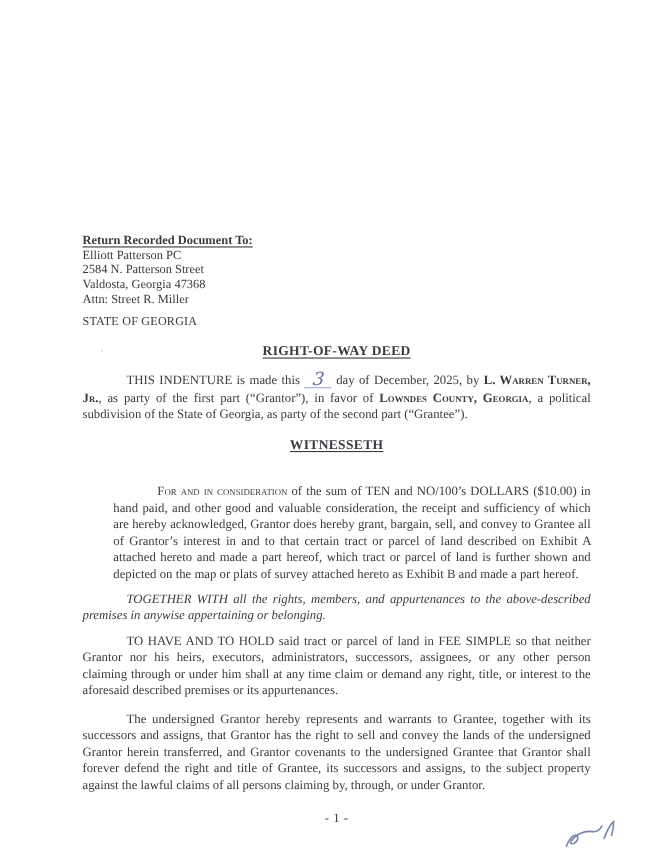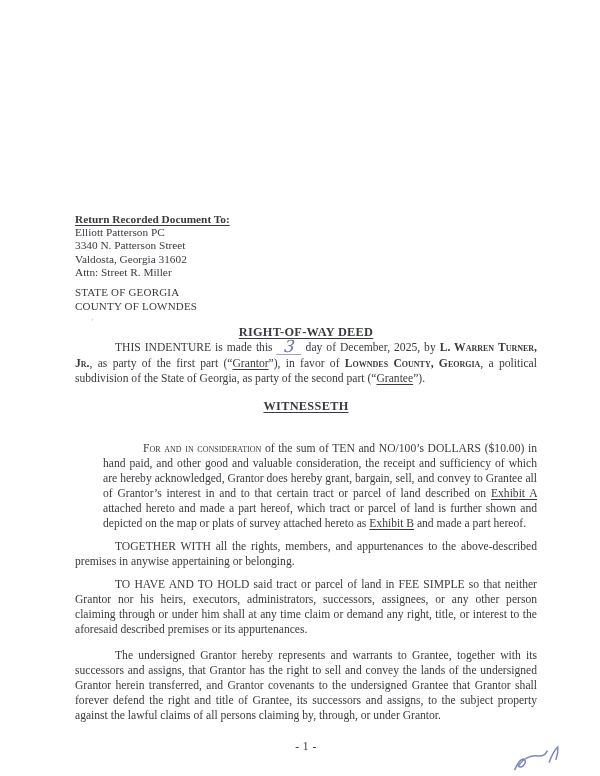--- a/index.html
+++ b/index.html
@@ -48,38 +48,38 @@
   
   .heading {
     text-align: center;
     font-weight: bold;
     font-size: 12.3px;
     line-height: 15px;
     text-decoration: underline;
     text-underline-offset: 2px;
     letter-spacing: 0.3px;
   }
-  [data-name="doc-title"]         { }
+  [data-name="doc-title"]         { margin-bottom: 11px; }
   [data-name="witnesseth-heading"]{ margin-bottom: 27px; }
   
   .para {
     font-size: 11.6px;
     line-height: 15px;
     text-align: justify;
     text-indent: 40px;
     margin: 0;
   }
   [data-name="para-indenture"]     { margin-bottom: 13px; }
   [data-name="para-consideration"] { margin-bottom: 8px; margin-left: 28px; }
-  [data-name="para-together"]      { margin-bottom: 8px; }
+  [data-name="para-together"]      { margin-bottom: 8px; font-style: italic; }
   [data-name="para-habendum"]      { margin-bottom: 11px; }
   [data-name="para-warranty"]      { margin-bottom: 16px; }
   
   .b  { font-weight: bold; }
-  .u  { text-decoration: underline; text-underline-offset: 1.5px; }
+  .u  { text-underline-offset: 1.5px; }
   .sc { font-variant: small-caps; }
   .hw {
     display: inline-block;
     width: 25px;
     height: 13px;
     text-align: center;
     color: #66739f;
     border-bottom: 1.5px solid #98a2c6;
     font-size: 16.5px;
     line-height: 11px;
@@ -119,28 +119,27 @@
 </style>
 </head>
 <body>
 
 <div class="page" data-name="document-page">
   <div class="content" data-name="document-content">
 
     <div class="return-block" data-name="return-block">
       <div class="return-label" data-name="return-to-label">Return Recorded Document To:</div>
       <div data-name="return-address-line-1">Elliott Patterson PC</div>
-      <div data-name="return-address-line-2">3340 N. Patterson Street</div>
-      <div data-name="return-address-line-3">Valdosta, Georgia 31602</div>
+      <div data-name="return-address-line-2">2584 N. Patterson Street</div>
+      <div data-name="return-address-line-3">Valdosta, Georgia 47368</div>
       <div data-name="return-address-line-4">Attn: Street R. Miller</div>
     </div>
 
     <div class="jurisdiction" data-name="jurisdiction-block">
       <div data-name="state-line">STATE OF GEORGIA</div>
-      <div data-name="county-line">COUNTY OF LOWNDES</div>
     </div>
 
     <div class="heading" data-name="doc-title">RIGHT-OF-WAY DEED</div>
 
     <div data-name="paragraph-host-intro">
         <p class="para" data-name="para-indenture"><span data-name="text-run">THIS INDENTURE is made this </span><span class="hw" data-name="handwritten-day-number">3</span><span data-name="text-run"> day of December, 2025, by </span><span class="b sc" data-name="text-run">L. Warren Turner, Jr.</span><span data-name="text-run">, as party of the first part (“</span><span class="u" data-name="text-run">Grantor</span><span data-name="text-run">”), in favor of </span><span class="b sc" data-name="text-run">Lowndes County, Georgia</span><span data-name="text-run">, a political subdivision of the State of Georgia, as party of the second part (“</span><span class="u" data-name="text-run">Grantee</span><span data-name="text-run">”).</span></p>
       </div>
 
     <div class="heading" data-name="witnesseth-heading">WITNESSETH</div>
 

